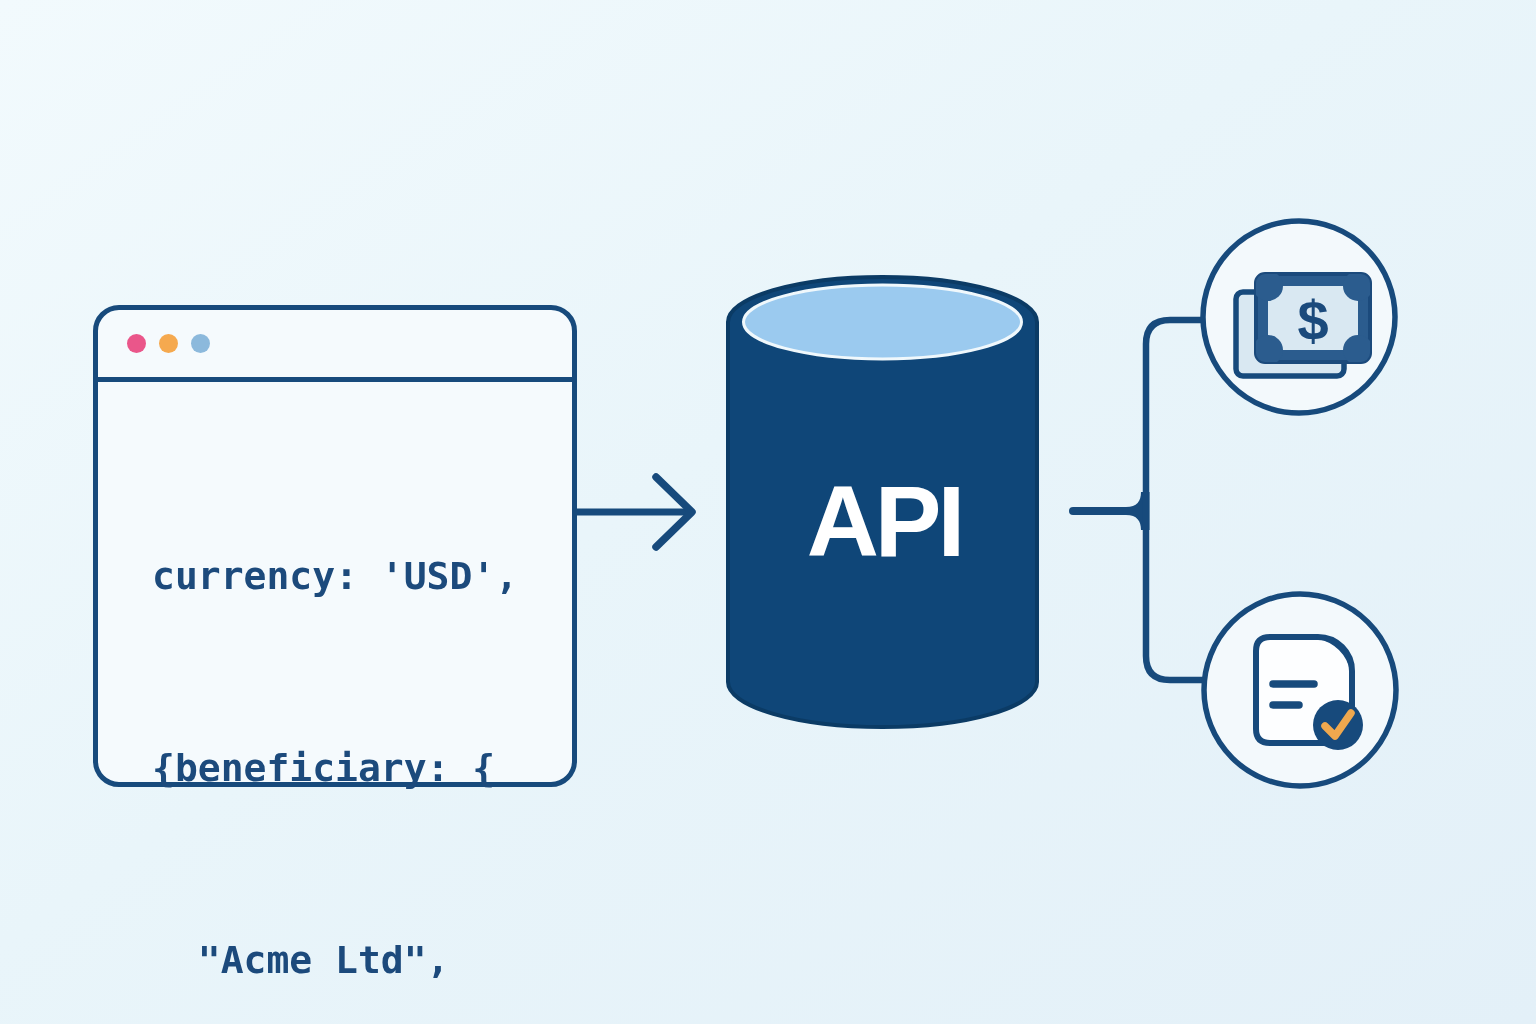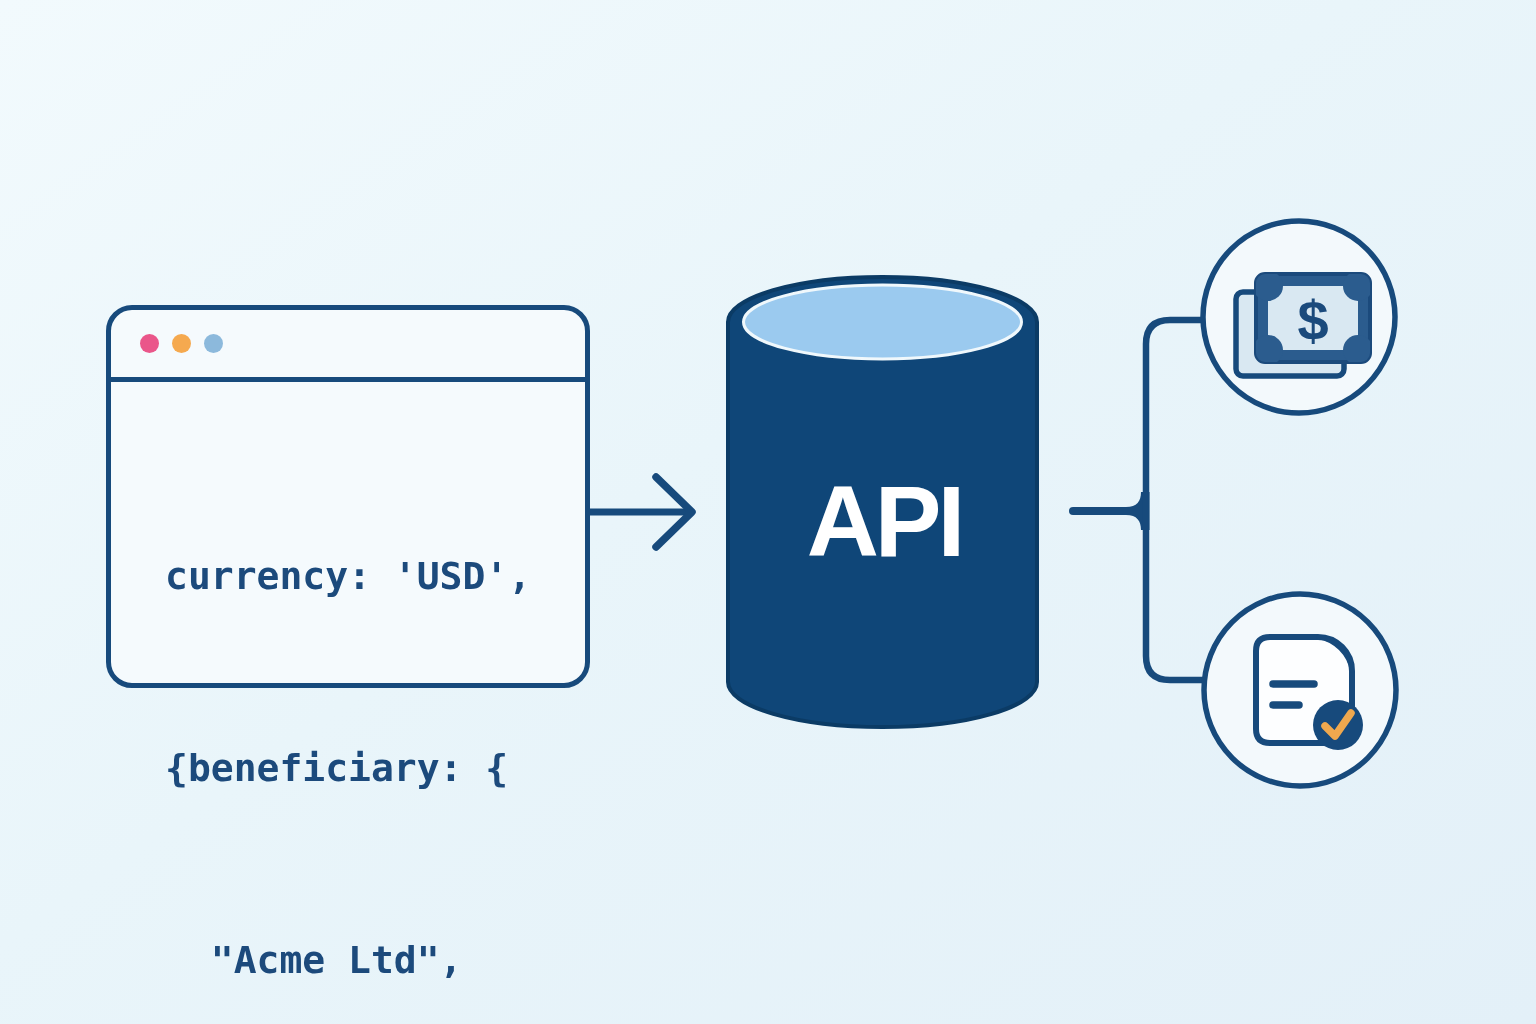--- a/index.html
+++ b/index.html
@@ -2,21 +2,21 @@
 <html><head>
 <meta charset="utf-8">
 <style>
   html,body{margin:0;padding:0;}
   body{width:1536px;height:1024px;overflow:hidden;font-family:"Liberation Sans",sans-serif;}
   .scene{position:relative;width:1536px;height:1024px;
          background:linear-gradient(145deg,#f2fafd 0%,#e9f5fa 45%,#e3f0f8 100%);}
   .scene-svg{position:absolute;left:0;top:0;width:1536px;height:1024px;}
 
   
-  .browser-window{position:absolute;left:106px;top:305px;width:484px;height:383px;
+  .browser-window{position:absolute;left:93px;top:305px;width:484px;height:482px;
       box-sizing:border-box;border:5px solid #174a7c;border-radius:26px;background:#f5fafd;}
   .titlebar{height:67px;border-bottom:5px solid #174a7c;display:flex;align-items:center;
       padding-left:29px;}
   .dot{width:19px;height:19px;border-radius:50%;margin-right:13px;}
   .dot-pink{background:#ea568a;}
   .dot-orange{background:#f5a94f;}
   .dot-blue{background:#8cb9dc;}
   .code-block{position:absolute;left:54px;top:106px;
       font-family:"DejaVu Sans Mono",monospace;font-weight:bold;font-size:38px;
       line-height:64px;color:#1c4a7c;white-space:pre;}

